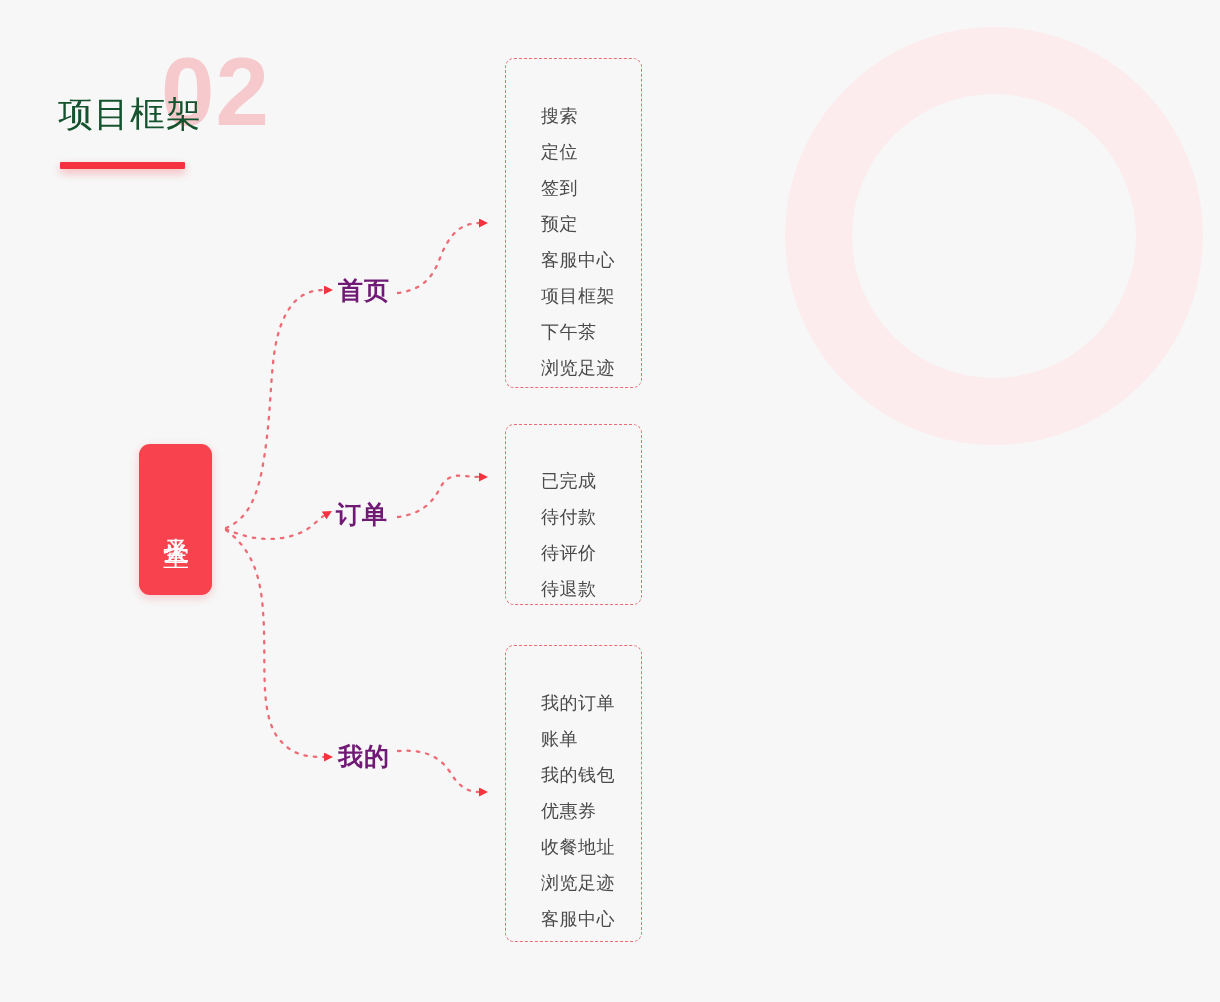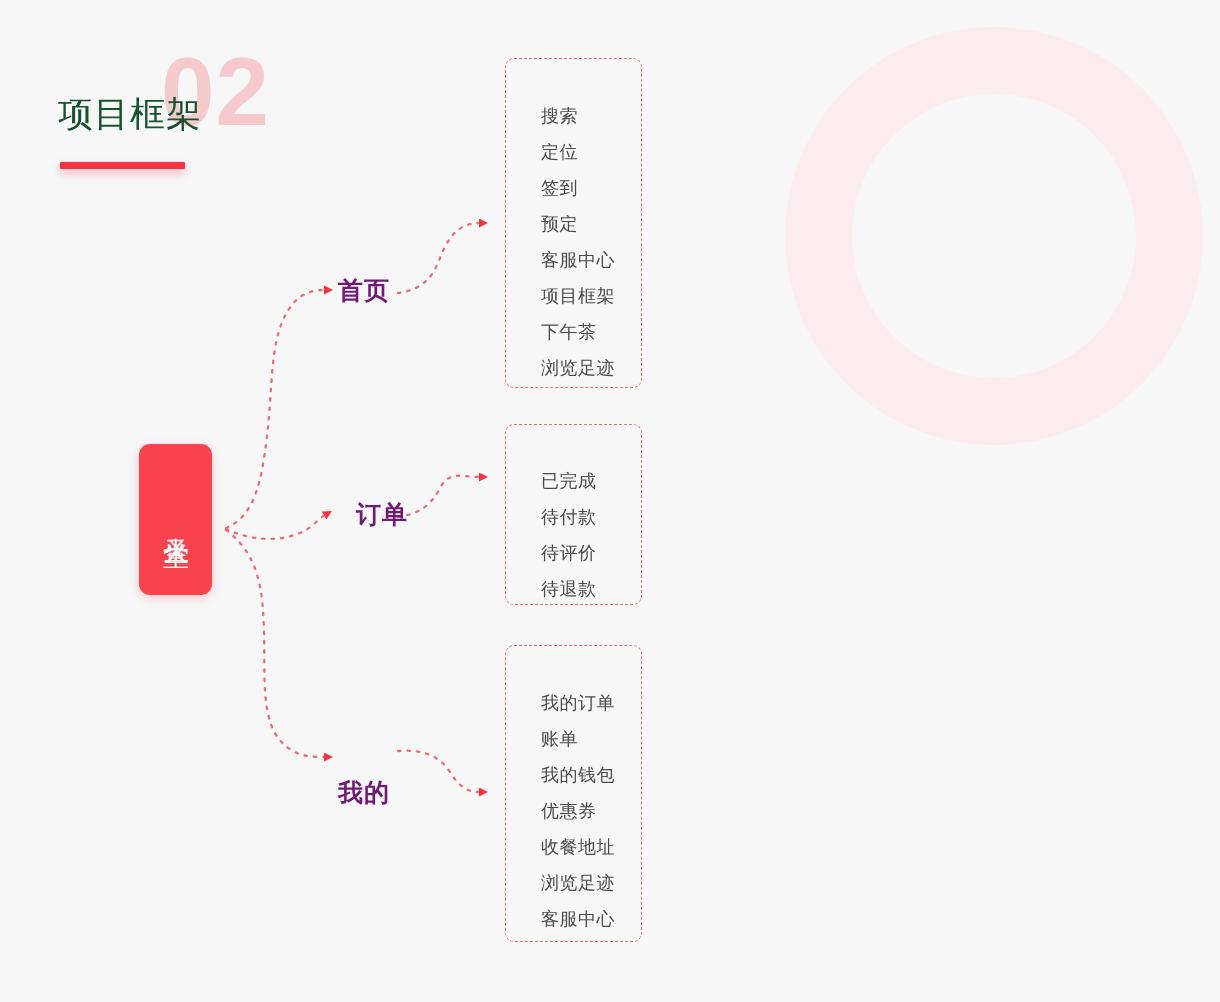--- a/index.html
+++ b/index.html
@@ -106,22 +106,22 @@
   .branch-label {
     position: absolute;
     font-size: 25px;
     font-weight: bold;
     color: #701a75;
     letter-spacing: 1px;
     white-space: nowrap;
     line-height: 1;
   }
   .branch-label.home   { left: 338px; top: 278px; }
-  .branch-label.orders { left: 356px; top: 502px; }
-  .branch-label.mine   { left: 338px; top: 744px; margin-top: 36px; }
+  .branch-label.orders { left: 336px; top: 502px; }
+  .branch-label.mine   { left: 338px; top: 744px; }
 
   
   .leaf-box {
     position: absolute;
     box-sizing: border-box;
     border: 1px dashed #ed6b74;
     border-radius: 9px;
     background: transparent;
   }
   .leaf-box.box-home   { left: 505px; top: 58px;  width: 137px; height: 330px; }

